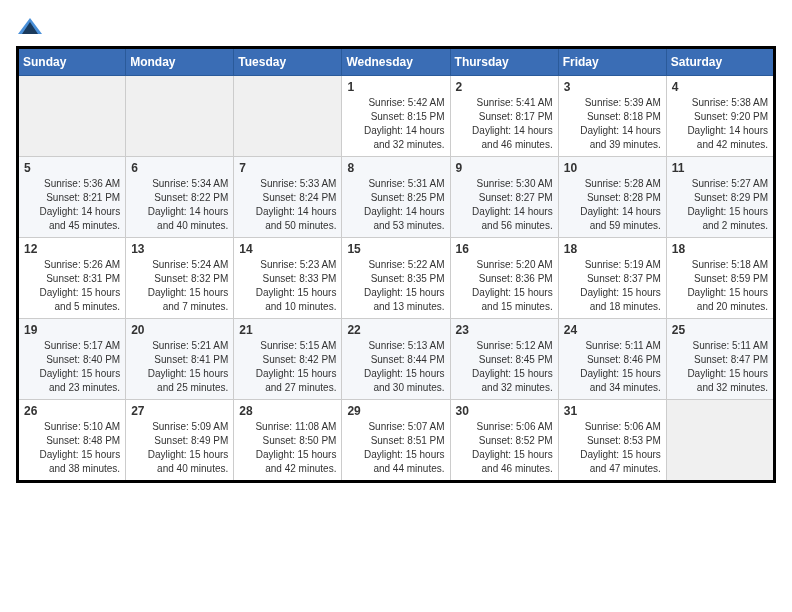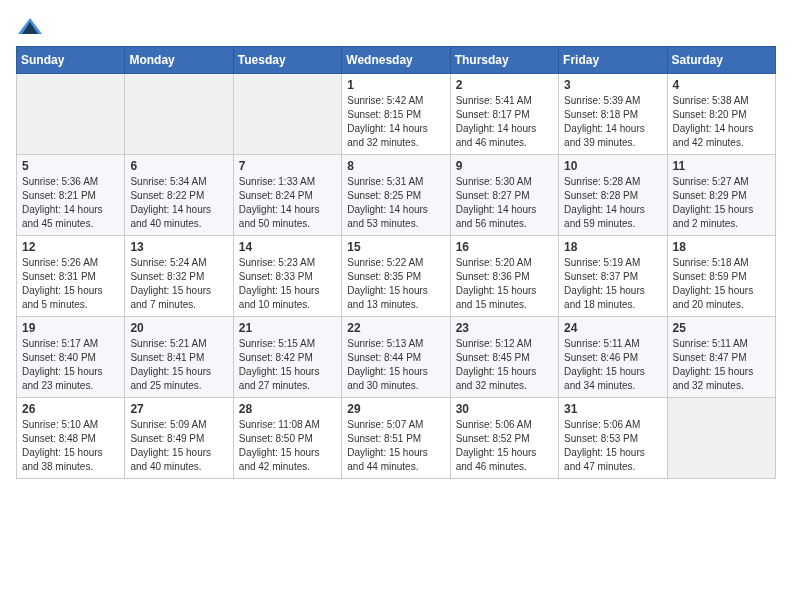--- a/index.html
+++ b/index.html
@@ -39,21 +39,21 @@
       color: #1a3a5c;
     }
     .location {
       font-size: 15px;
       color: #333;
       margin-top: 2px;
     }
     .calendar {
       width: 100%;
       border-collapse: collapse;
-      border: 1px solid #000000;
+      border: 3px solid #000000;
       padding-left: 12px;
     }
     .calendar th {
       background: #3a6db5;
       color: #fff;
       font-size: 12px;
       font-weight: bold;
       padding: 6px 4px;
       text-align: left;
       border: 1px solid #2a5a9a;
@@ -75,20 +75,21 @@
       font-size: 12px;
       font-weight: bold;
       color: #333;
       display: block;
       margin-bottom: 2px;
     }
     .cell-content {
       font-size: 10px;
       line-height: 1.4;
       color: #333;
+      text-align: right;
     }
     .empty-cell {
       background: #f0f0f0 !important;
     }
   </style>
 </head>
 <body>
 
 <div class="header">
   <div class="logo">
@@ -148,21 +149,21 @@
             <div>Sunrise: 5:39 AM</div>
             <div>Sunset: 8:18 PM</div>
             <div>Daylight: 14 hours</div>
             <div>and 39 minutes.</div>
           </div>
         </td>
         <td>
           <span class="day-num">4</span>
           <div class="cell-content">
             <div>Sunrise: 5:38 AM</div>
-            <div>Sunset: 8:20 PM</div>
+            <div>Sunset: 9:20 PM</div>
             <div>Daylight: 14 hours</div>
             <div>and 42 minutes.</div>
           </div>
         </td>
       </tr>
       <tr>
         <td>
           <span class="day-num">5</span>
           <div class="cell-content">
             <div>Sunrise: 5:36 AM</div>
@@ -176,21 +177,21 @@
           <div class="cell-content">
             <div>Sunrise: 5:34 AM</div>
             <div>Sunset: 8:22 PM</div>
             <div>Daylight: 14 hours</div>
             <div>and 40 minutes.</div>
           </div>
         </td>
         <td>
           <span class="day-num">7</span>
           <div class="cell-content">
-            <div>Sunrise: 1:33 AM</div>
+            <div>Sunrise: 5:33 AM</div>
             <div>Sunset: 8:24 PM</div>
             <div>Daylight: 14 hours</div>
             <div>and 50 minutes.</div>
           </div>
         </td>
         <td>
           <span class="day-num">8</span>
           <div class="cell-content">
             <div>Sunrise: 5:31 AM</div>
             <div>Sunset: 8:25 PM</div>

